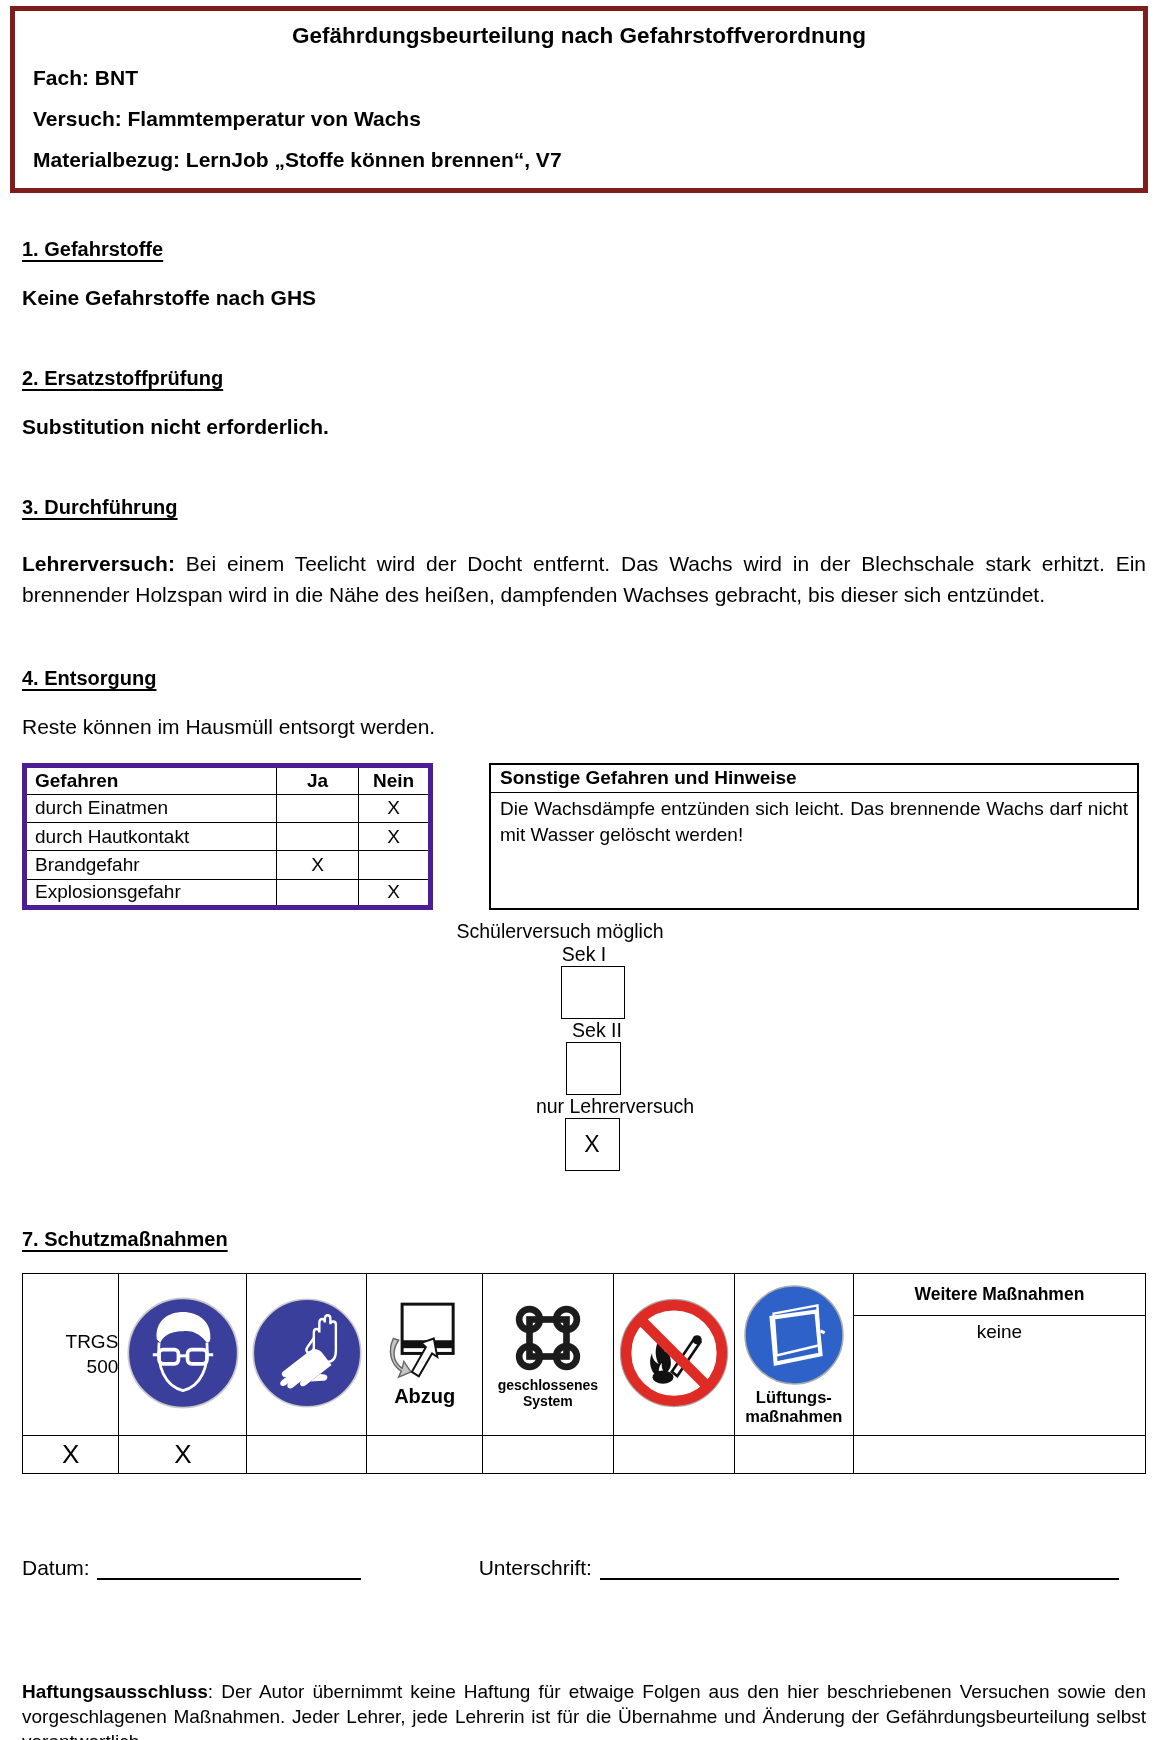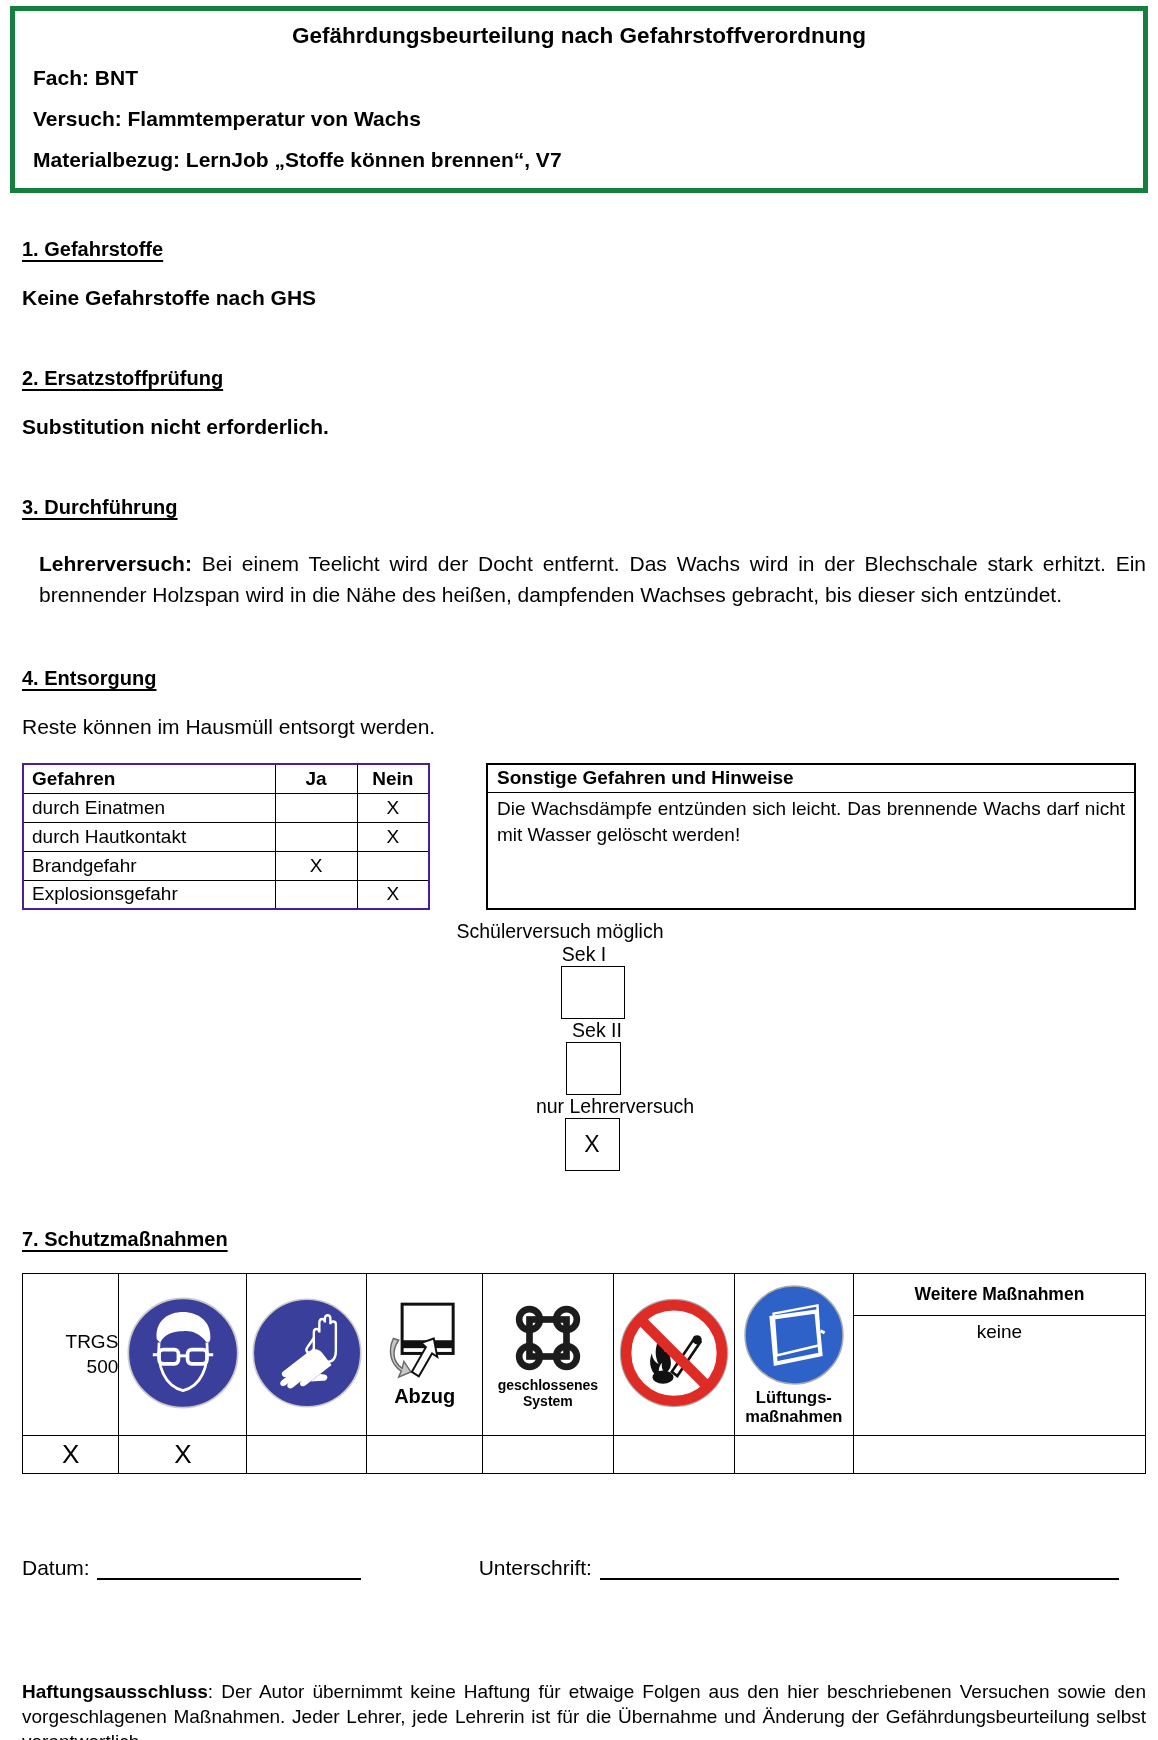--- a/index.html
+++ b/index.html
@@ -11,21 +11,21 @@
     font-family: "Liberation Sans", sans-serif;
     color: #000;
     overflow: hidden;
     position: relative;
   }
   .content { padding: 0 12px 0 22px; }
 
   
   .header-box {
     margin: 6px 10px 0 10px;
-    border: 5px solid #15803d;
+    border: 5px solid #7f1d1d;
     padding: 8px 18px 16px 18px;
   }
   .header-title {
     text-align: center;
     font-weight: bold;
     font-size: 22.5px;
     margin-top: 4px;
   }
   .header-line {
     font-weight: bold;
@@ -36,31 +36,31 @@
   
   h2.sec {
     font-size: 20px;
     font-weight: bold;
     text-decoration: underline;
     text-decoration-thickness: 2px;
     text-underline-offset: 4px;
   }
   .p { font-size: 21px; }
   .p.bold { font-weight: bold; }
-  .p.just { text-align: justify; line-height: 1.48; margin-left: 17px; }
+  .p.just { text-align: justify; line-height: 1.48; }
 
   .mt-h1 { margin-top: 45px; }
   .mt-p  { margin-top: 25px; }
   .mt-h  { margin-top: 57px; }
   .mt-p3 { margin-top: 29px; }
   .mt-h5 { margin-top: 66px; }
 
   
   .row5 { display: flex; margin-top: 24px; gap: 56px; }
-  table.hazard { border-collapse: collapse; border: 2px solid #4c1d95; }
+  table.hazard { border-collapse: collapse; border: 5px solid #4c1d95; }
   table.hazard th, table.hazard td {
     border: 1.5px solid #000;
     font-size: 19px;
     height: 28px;
     padding: 0 8px;
   }
   table.hazard th { text-align: left; font-weight: bold; }
   table.hazard th.c, table.hazard td.c { text-align: center; }
   .col-gef { width: 252px; } .col-ja { width: 82px; } .col-nein { width: 72px; }
 

